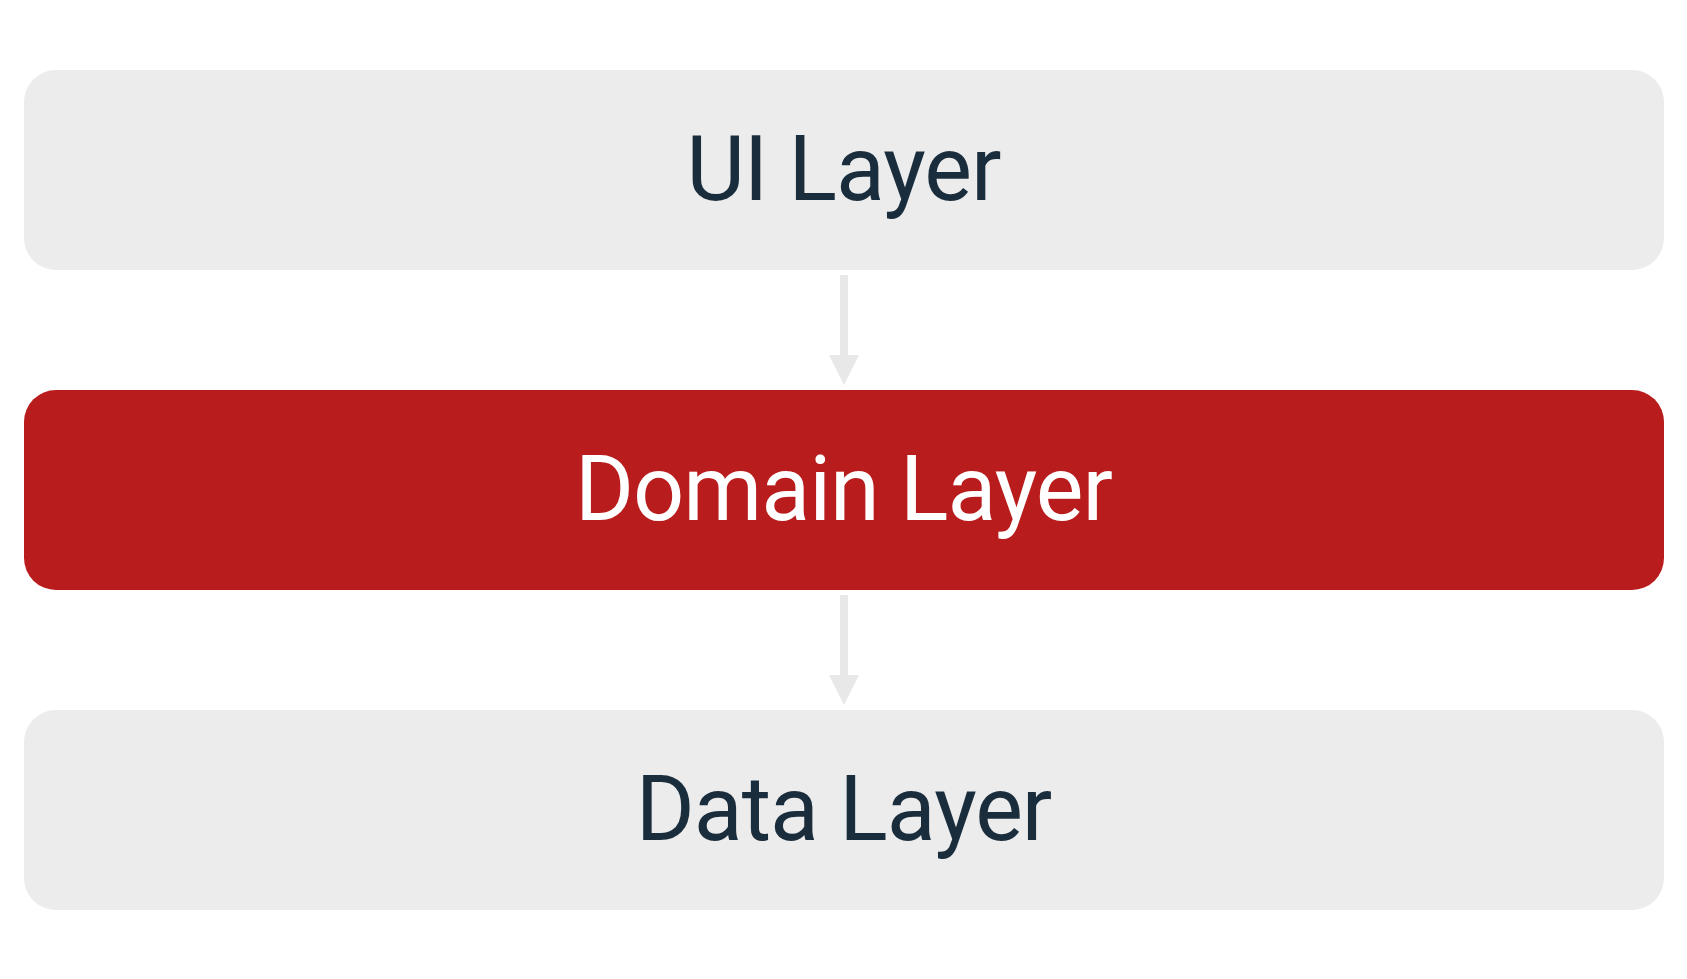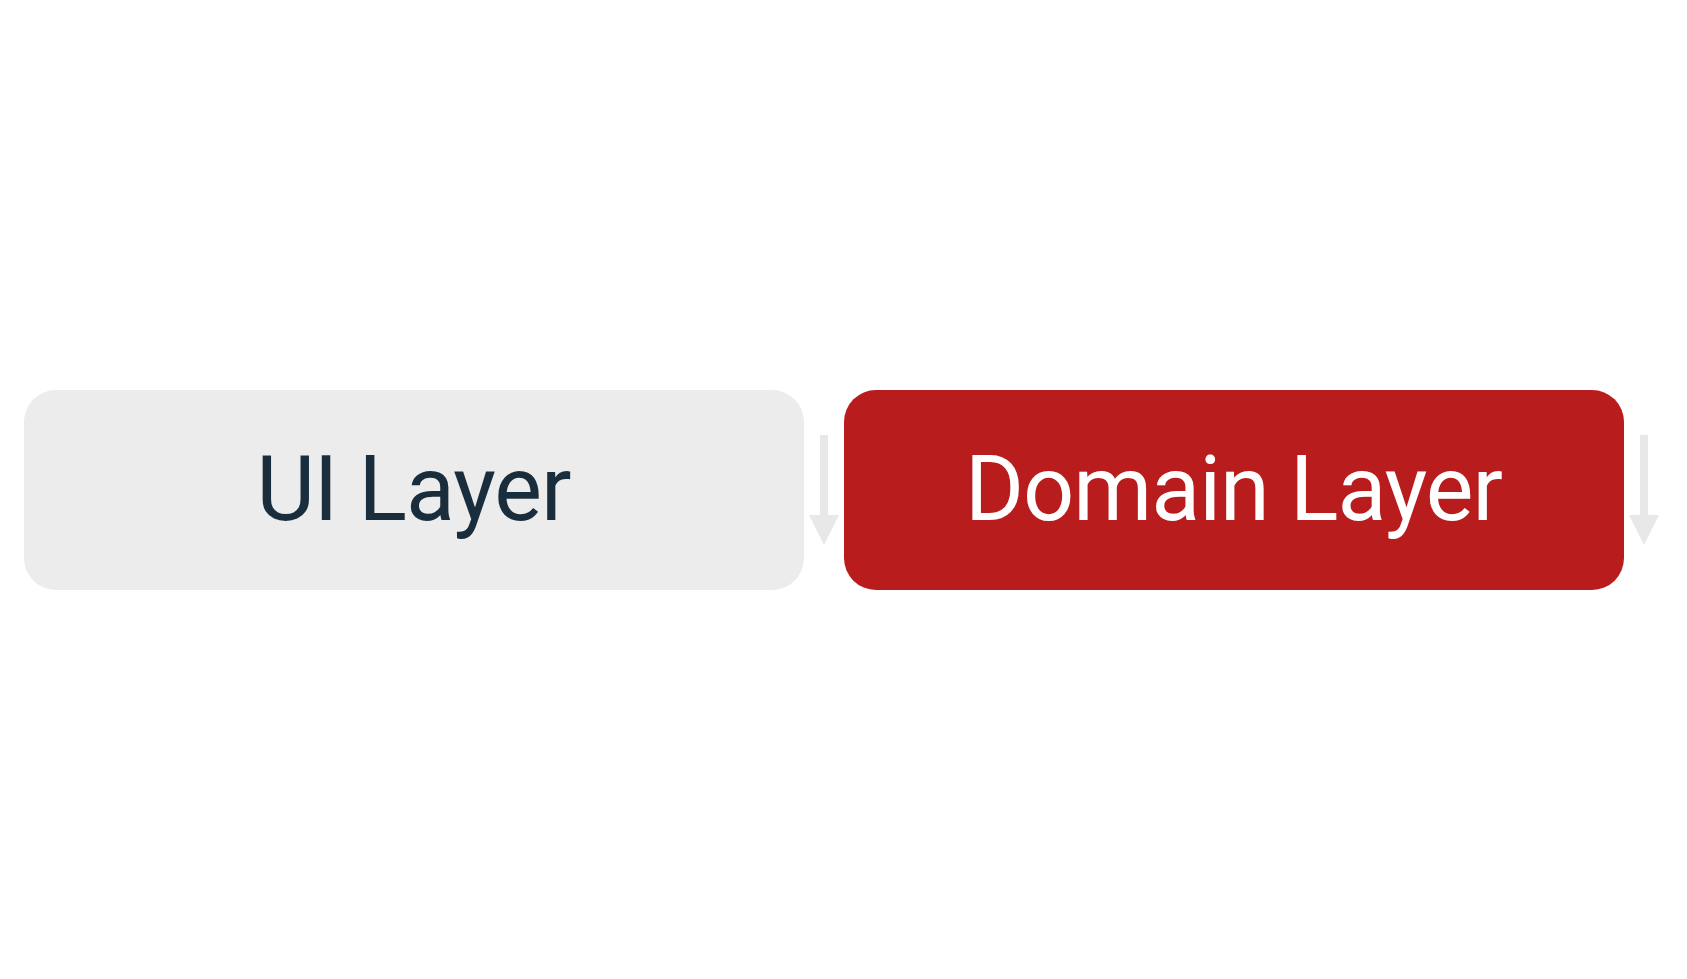--- a/index.html
+++ b/index.html
@@ -17,22 +17,21 @@
       flex-direction: column;
       align-items: center;
       justify-content: center;
       padding: 20px;
     }
     
     .diagram-container {
       width: 100%;
       max-width: 1640px;
       display: flex;
-      flex-direction: row;
-      align-items: center;
+      flex-direction: column;
     }
     
     .layer-box {
       width: 100%;
       height: 200px;
       border-radius: 32px;
       display: flex;
       align-items: center;
       justify-content: center;
       font-size: 90px;
@@ -82,14 +81,17 @@
     <span>Domain Layer</span>
   </div>
 
   <div class="arrow-container">
     <svg class="arrow-svg" viewBox="0 0 40 110">
       <line x1="20" y1="0" x2="20" y2="85" stroke="#e8e8e8" stroke-width="8"></line>
       <polygon points="20,110 5,80 35,80" fill="#e8e8e8"></polygon>
     </svg>
   </div>
 
+  <div class="layer-box layer-neutral">
+    <span>Data Layer</span>
+  </div>
 
 </div>
 
 </body></html>

